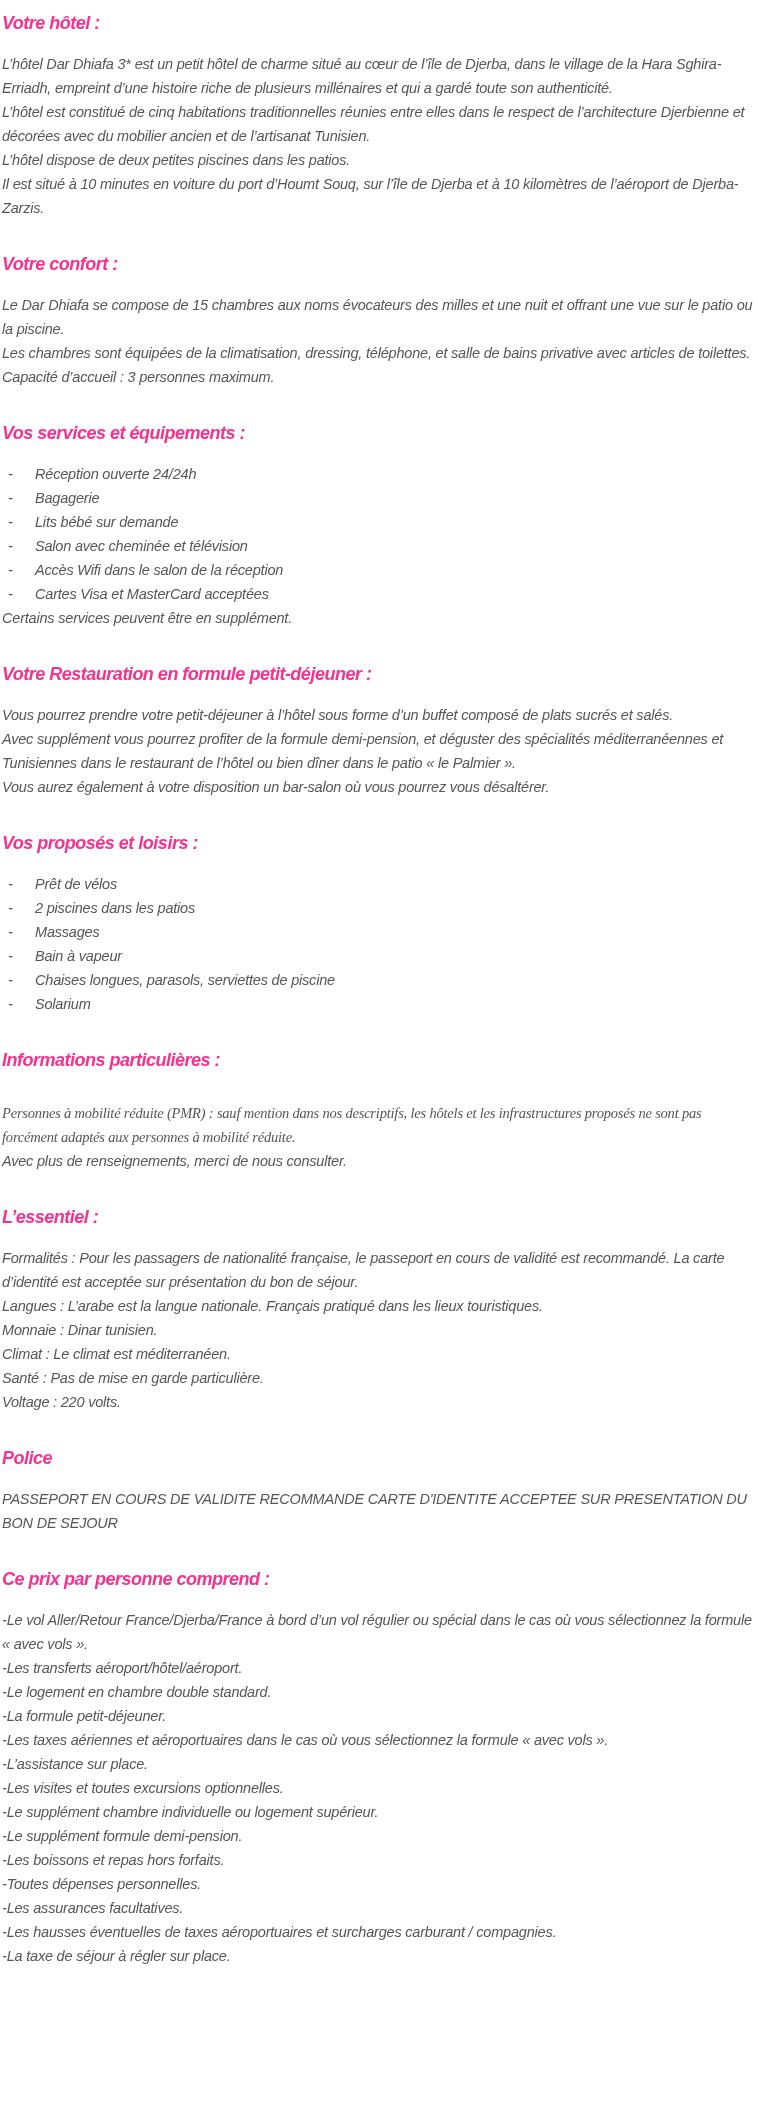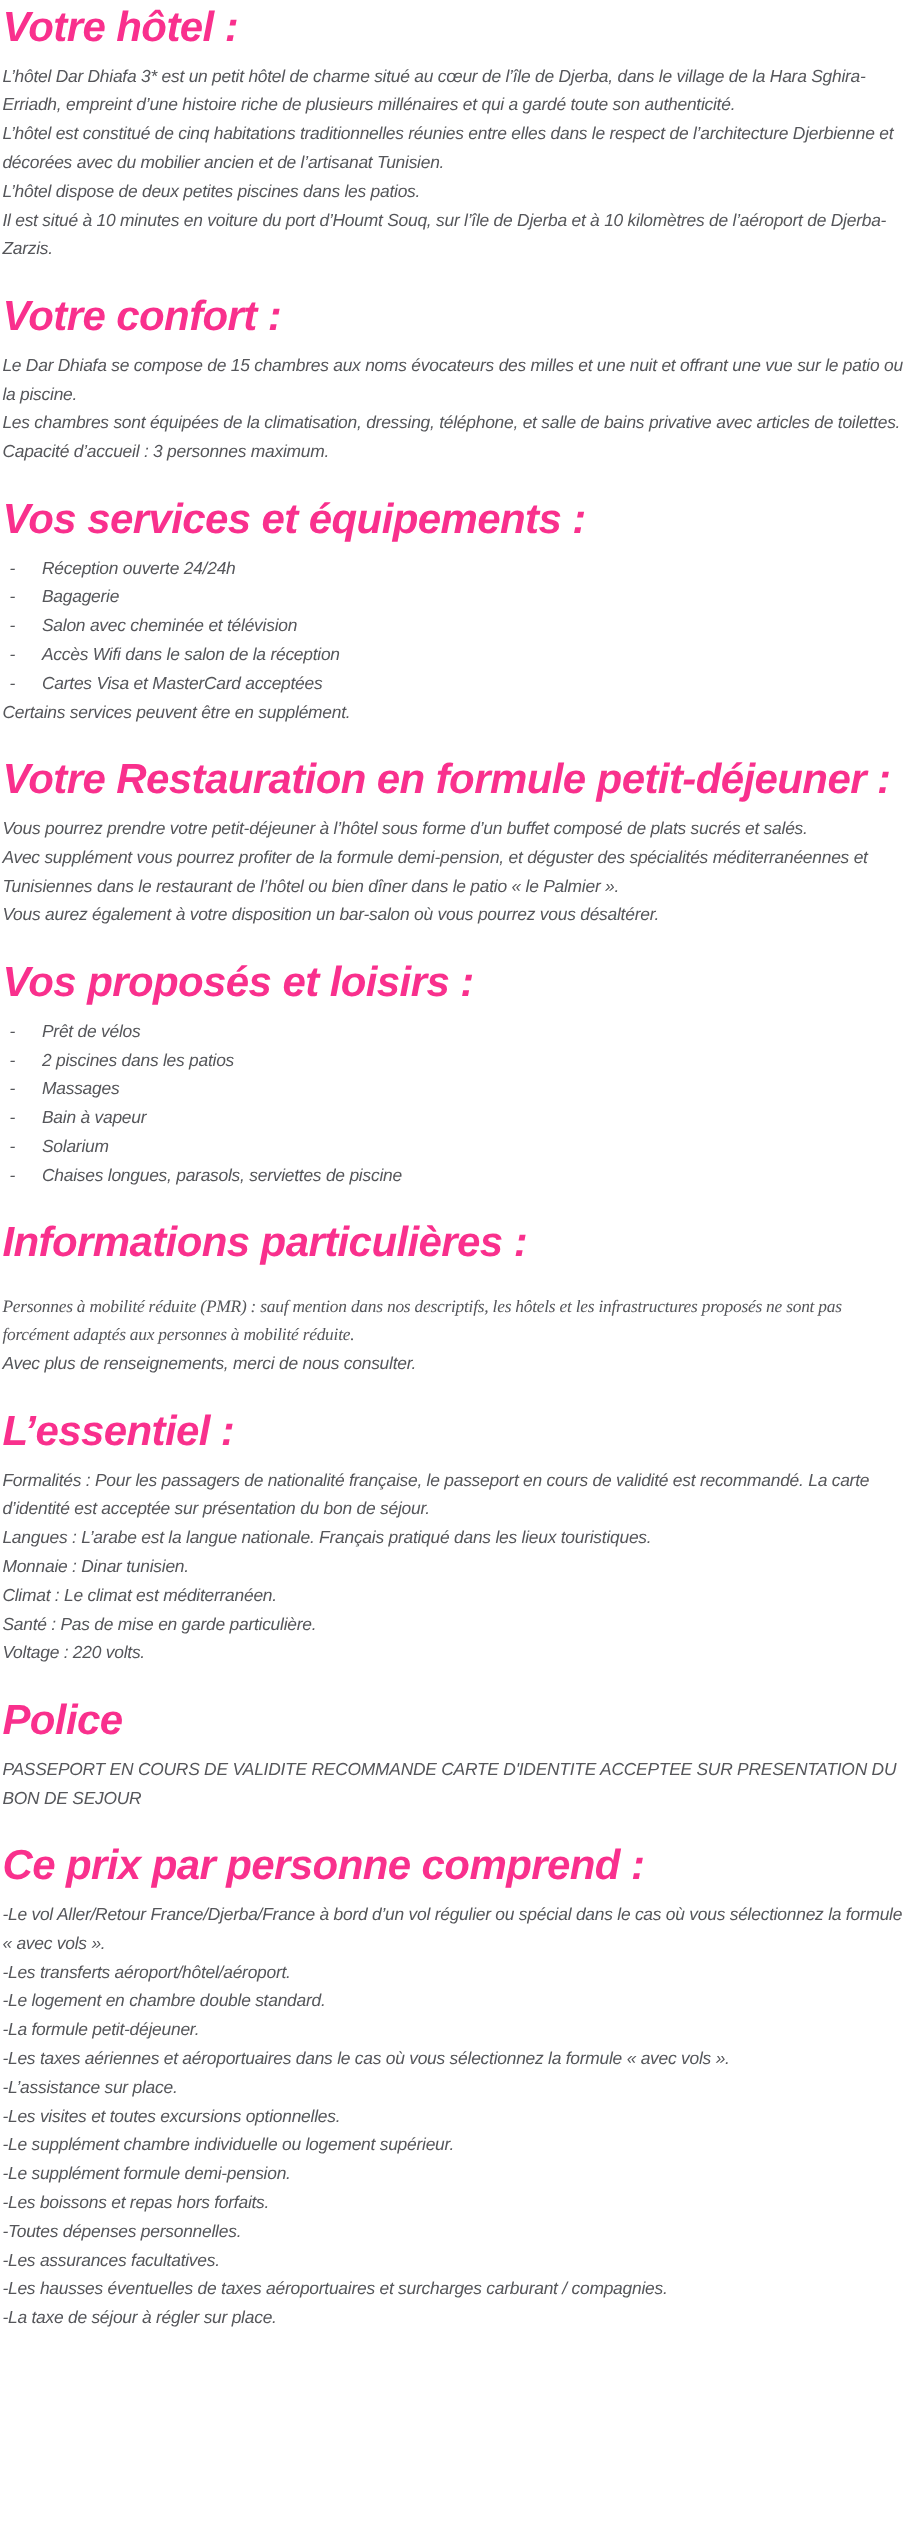--- a/index.html
+++ b/index.html
@@ -10,21 +10,21 @@
     font-family: "Liberation Sans", sans-serif;
     font-style: italic;
     color: #55565a;
     font-size: 14.5px;
     letter-spacing: -0.2px;
     padding: 6px 3px 24px 2px;
   }
   main { width: 100%; }
   h2 {
     color: #f9308d;
-    font-size: 35px;
+    font-size: 18px;
     line-height: 34px;
     font-weight: 700;
     font-style: italic;
     letter-spacing: -0.5px;
     margin: 27px 0 12px 0;
   }
   section:first-child h2 { margin-top: 0; }
   h2.extra-gap-top { }
   p {
     margin: 0;
@@ -68,20 +68,21 @@
     <p>Le Dar Dhiafa se compose de 15 chambres aux noms évocateurs des milles et une nuit et offrant une vue sur le patio ou la piscine.</p>
     <p>Les chambres sont équipées de la climatisation, dressing, téléphone, et salle de bains privative avec articles de toilettes.</p>
     <p>Capacité d’accueil : 3 personnes maximum.</p>
   </section>
 
   <section>
     <h2>Vos services et équipements :</h2>
     <ul class="dash-list">
       <li>Réception ouverte 24/24h</li>
       <li>Bagagerie</li>
+      <li>Lits bébé sur demande</li>
       <li>Salon avec cheminée et télévision</li>
       <li>Accès Wifi dans le salon de la réception</li>
       <li>Cartes Visa et MasterCard acceptées</li>
     </ul>
     <p>Certains services peuvent être en supplément.</p>
   </section>
 
   <section>
     <h2>Votre Restauration en formule petit-déjeuner :</h2>
     <p>Vous pourrez prendre votre petit-déjeuner à l’hôtel sous forme d’un buffet composé de plats sucrés et salés.</p>
@@ -89,22 +90,22 @@
     <p>Vous aurez également à votre disposition un bar-salon où vous pourrez vous désaltérer.</p>
   </section>
 
   <section>
     <h2>Vos proposés et loisirs :</h2>
     <ul class="dash-list">
       <li>Prêt de vélos</li>
       <li>2 piscines dans les patios</li>
       <li>Massages</li>
       <li>Bain à vapeur</li>
+      <li>Chaises longues, parasols, serviettes de piscine</li>
       <li>Solarium</li>
-      <li>Chaises longues, parasols, serviettes de piscine</li>
     </ul>
   </section>
 
   <section>
     <h2>Informations particulières :</h2>
     <p class="gap-before">Personnes à mobilité réduite (PMR) : sauf mention dans nos descriptifs, les hôtels et les infrastructures proposés ne sont pas forcément adaptés aux personnes à mobilité réduite.</p>
     <p>Avec plus de renseignements, merci de nous consulter.</p>
   </section>
 
   <section>

